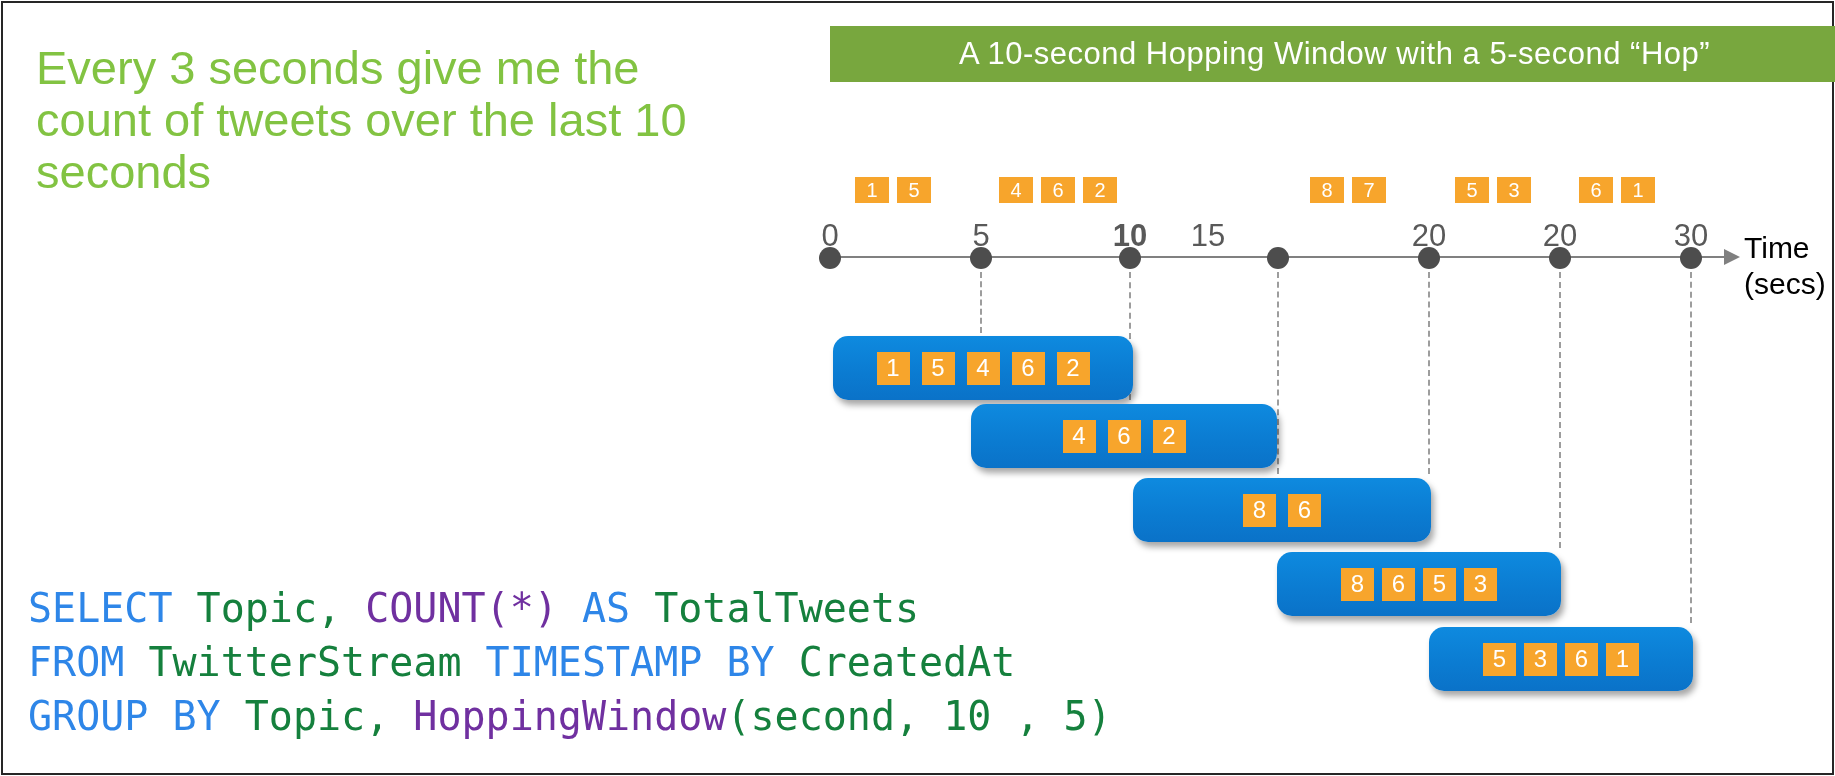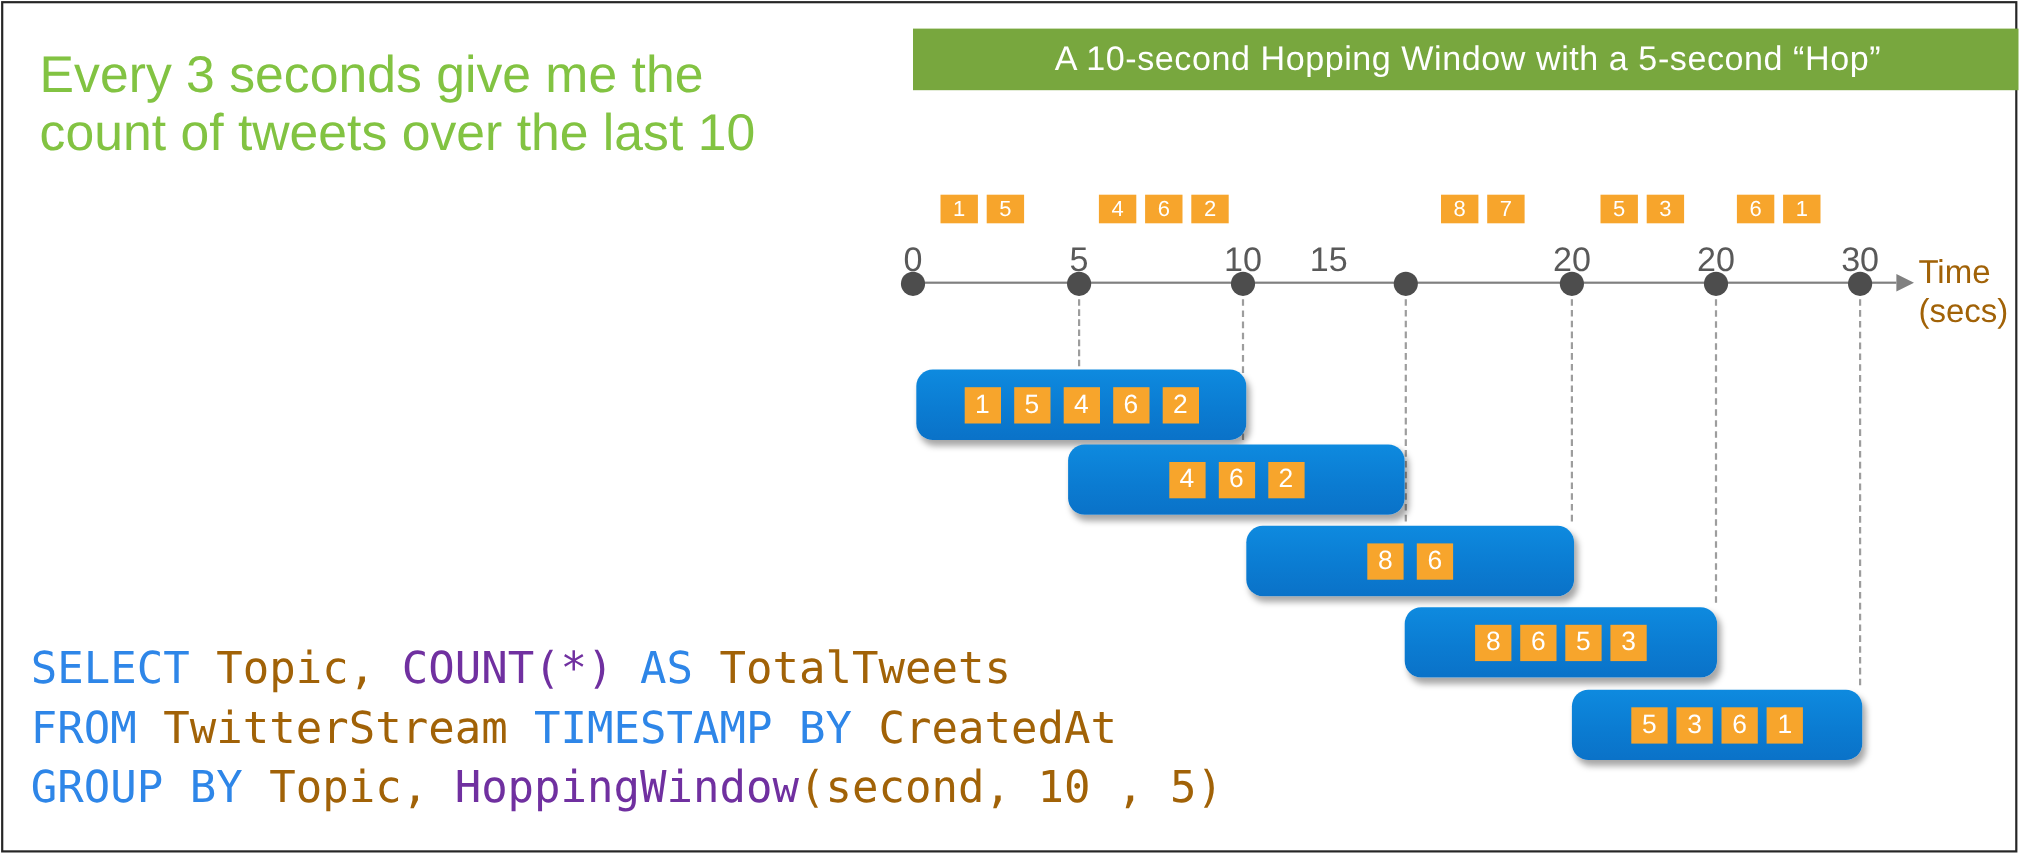--- a/index.html
+++ b/index.html
@@ -21,21 +21,21 @@
   .tl-line { position:absolute; left:830px; top:256px; width:894px; height:2px; background:#808080; }
   .tl-arrow { position:absolute; left:1724px; top:249px; width:0; height:0;
               border-top:8px solid transparent; border-bottom:8px solid transparent;
               border-left:16px solid #808080; }
   .tick-dot { position:absolute; width:22px; height:22px; border-radius:50%;
               background:#4d4d4d; top:247px; }
   .tick-label { position:absolute; top:218px; width:80px; text-align:center;
                 font-size:31px; color:#595959; }
   .dash { position:absolute; width:0; border-left:2px dashed #9d9d9d; }
   .axis-caption { position:absolute; left:1744px; top:230px; font-size:30px;
-                  line-height:36px; color:#a16207; }
+                  line-height:36px; color:#000000; }
 
   
   .event-group { position:absolute; top:177px; display:flex; gap:8px; }
   .event-box { width:34px; height:26px; background:#F7A52C; color:#fff;
                display:flex; align-items:center; justify-content:center; font-size:20px; }
 
   
   .window { position:absolute; height:64px; border-radius:15px;
             background:linear-gradient(180deg,#0E8ADF 0%,#0B7CD2 55%,#0A72C8 100%);
             box-shadow:3px 5px 6px rgba(0,0,0,0.35);
@@ -43,49 +43,50 @@
   .win-box { width:33px; height:33px; background:#F7A52C; color:#fff;
              display:flex; align-items:center; justify-content:center; font-size:24px; }
 
   
   .code { position:absolute; left:28px; top:581px;
           font-family:"DejaVu Sans Mono","Liberation Mono",monospace;
           font-size:40px; line-height:54px; }
   .code-line { white-space:pre; }
   .c-kw { color:#2E86E8; }
   .c-fn { color:#7030A0;text-align:center; }
-  .c-id { color:#a16207; }
+  .c-id { color:#15803d; }
 </style>
 </head>
 <body>
 
 <div class="slide">
   <div class="frame"></div>
 
   <div class="heading">
     <div>Every 3 seconds give me the</div>
     <div>count of tweets over the last 10</div>
+    <div>seconds</div>
   </div>
 
   <div class="banner">A 10-second Hopping Window with a 5-second “Hop”</div>
 
   <div class="tl-line"></div>
   <div class="tl-arrow"></div>
   <div class="axis-caption">
     <div>Time</div>
     <div>(secs)</div>
   </div>
 
   <div id="generated">
       <div class="tick-dot" style="left: 819px;"></div>
       <div class="tick-label" style="left: 790px;">0</div>
       <div class="tick-dot" style="left: 970px;"></div>
       <div class="tick-label" style="left: 941px;">5</div>
       <div class="tick-dot" style="left: 1119px;"></div>
-      <div class="tick-label" style="left: 1090px;">10</div>
+      <div class="tick-label" style="left: 1090px; font-weight: bold;">10</div>
       <div class="tick-dot" style="left: 1267px;"></div>
       <div class="tick-label" style="left: 1168px;">15</div>
       <div class="tick-dot" style="left: 1418px;"></div>
       <div class="tick-label" style="left: 1389px;">20</div>
       <div class="tick-dot" style="left: 1549px;"></div>
       <div class="tick-label" style="left: 1520px;">20</div>
       <div class="tick-dot" style="left: 1680px;"></div>
       <div class="tick-label" style="left: 1651px;">30</div>
       <div class="dash" style="left: 980px; top: 272px; height: 61px;"></div>
       <div class="dash" style="left: 1129px; top: 272px; height: 128px;"></div>

